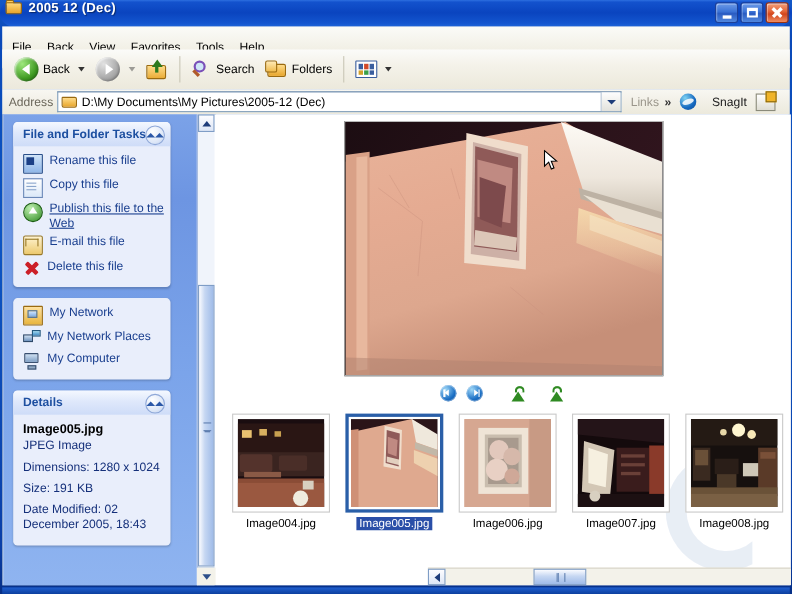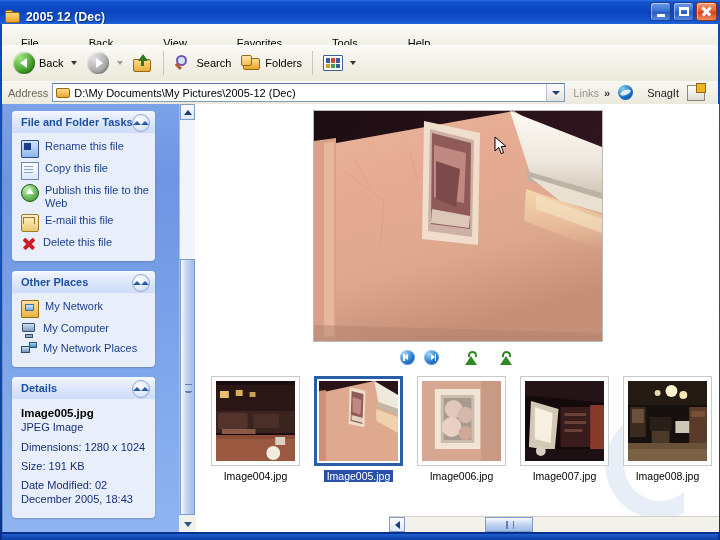--- a/index.html
+++ b/index.html
@@ -5,21 +5,21 @@
   html,body{margin:0;padding:0;}
   body{width:720px;height:540px;overflow:hidden;font-family:"Liberation Sans",sans-serif;font-size:11px;}
 
   .window{position:relative;width:720px;height:540px;background:#0a246a;
     background:linear-gradient(180deg,#1458c8 0%,#0a49b8 6%,#0c55c4 40%,#0a3fa8 92%,#062f86 100%);
     box-sizing:border-box;overflow:hidden;}
 
   
   .titlebar{position:absolute;left:0;top:0;width:720px;height:24px;
     background:linear-gradient(180deg,#2d6fe0 0%,#1352cd 8%,#0a44bf 48%,#1355cf 88%,#1e63d8 100%);
-    display:flex;align-items:flex-end;padding-left:5px;box-sizing:border-box;}
+    display:flex;align-items:flex-start;padding-left:5px;box-sizing:border-box;border-radius:12px;}
   .titleicon{width:16px;height:14px;position:relative;margin-right:5px;flex:none;}
   .titleicon .f1{position:absolute;left:0;top:2px;width:15px;height:11px;background:linear-gradient(180deg,#ffd87a,#e8a42a);border:1px solid #9a6a10;border-radius:1px 2px 2px 2px;box-sizing:border-box;}
   .titleicon .f2{position:absolute;left:0;top:0px;width:8px;height:4px;background:#ffcf63;border:1px solid #9a6a10;border-bottom:none;border-radius:2px 2px 0 0;box-sizing:border-box;}
   .titletext{color:#fff;font-size:12px;font-weight:bold;letter-spacing:.2px;text-shadow:1px 1px 1px rgba(0,0,0,.45);}
   .winbtns{position:absolute;right:3px;top:2px;display:flex;gap:2px;}
   .wb{width:21px;height:19px;border:1px solid #1d3f96;border-radius:3px;box-sizing:border-box;
       display:flex;align-items:center;justify-content:center;
       background:linear-gradient(180deg,#6f9ce8 0%,#3a72d6 45%,#2a5cc2 55%,#5187de 100%);
       box-shadow:inset 1px 1px 0 rgba(255,255,255,.45);}
   .wb.close{background:linear-gradient(180deg,#f4a07a 0%,#e4673a 42%,#d2451c 58%,#ef8d62 100%);border-color:#9a3210;}
@@ -27,21 +27,21 @@
   .wb.min i{width:8px;height:3px;margin-top:7px;}
   .wb.max i{width:10px;height:9px;background:none;border:2px solid #fff;border-top-width:3px;box-sizing:border-box;}
   .wb.close i{width:11px;height:11px;background:none;position:relative;}
   .wb.close i:before,.wb.close i:after{content:"";position:absolute;left:0;top:4px;width:11px;height:2.5px;background:#fff;}
   .wb.close i:before{transform:rotate(45deg);}
   .wb.close i:after{transform:rotate(-45deg);}
 
   
   .menubar{position:absolute;left:2px;top:24px;width:716px;height:38px;
     background:linear-gradient(180deg,#fbfbf8 0%,#f2f0e6 55%,#ece9dd 100%);
-    display:flex;align-items:center;padding-left:12px;box-sizing:border-box;border-bottom:1px solid #e0ddd0;gap:36px;}
+    display:flex;align-items:center;padding-left:2px;box-sizing:border-box;border-bottom:1px solid #e0ddd0;}
   .menuitem{color:#000;font-size:11px;padding:2px 7px;cursor:default;}
 
   
   .toolbar{position:absolute;left:2px;top:45px;width:716px;height:36px;
     background:linear-gradient(180deg,#fbfbf9 0%,#f4f2e9 40%,#ece9dc 100%);
     display:flex;align-items:center;padding-left:6px;box-sizing:border-box;}
   .tbtn{display:flex;align-items:center;gap:4px;padding:3px 5px;cursor:default;height:28px;box-sizing:border-box;text-align:center;}
   .tlabel{font-size:11px;color:#000;}
   .circ{width:22px;height:22px;border-radius:50%;display:flex;align-items:center;justify-content:center;flex:none;
     box-shadow:inset -1px -1px 2px rgba(0,0,0,.25), inset 1px 1px 2px rgba(255,255,255,.8);}
@@ -314,53 +314,46 @@
           <div class="prow">
             <div class="ico i-rename"></div>
             <div class="lbl">Rename this file</div>
           </div>
           <div class="prow">
             <div class="ico i-copy"></div>
             <div class="lbl">Copy this file</div>
           </div>
           <div class="prow">
             <div class="ico i-publish"></div>
-            <div class="lbl" style="max-width:118px;">Publish this file to the Web</div>
+            <div class="lbl" style="max-width:118px;text-decoration:underline;">Publish this file to the Web</div>
           </div>
           <div class="prow">
             <div class="ico i-email"></div>
             <div class="lbl">E-mail this file</div>
           </div>
           <div class="prow">
             <div class="ico i-delete"></div>
             <div class="lbl">Delete this file</div>
           </div>
         </div>
       </div>
 
       <div class="panel" style="margin-top:10px;">
-        <div class="phead">
-          <div class="ptitle">Other Places</div>
-          <div class="chevbtn">
-              <b></b>
-              <b></b>
-            </div>
-        </div>
         <div class="pbody">
           <div class="prow">
             <div class="ico i-mypic"></div>
             <div class="lbl">My Network</div>
           </div>
           <div class="prow">
+            <div class="ico i-mynet"></div>
+            <div class="lbl">My Network Places</div>
+          </div>
+          <div class="prow">
             <div class="ico i-mycomp"></div>
             <div class="lbl">My Computer</div>
-          </div>
-          <div class="prow">
-            <div class="ico i-mynet"></div>
-            <div class="lbl">My Network Places</div>
           </div>
         </div>
       </div>
 
       <div class="panel" style="margin-top:10px;">
         <div class="phead">
           <div class="ptitle">Details</div>
           <div class="chevbtn">
               <b></b>
               <b></b>

